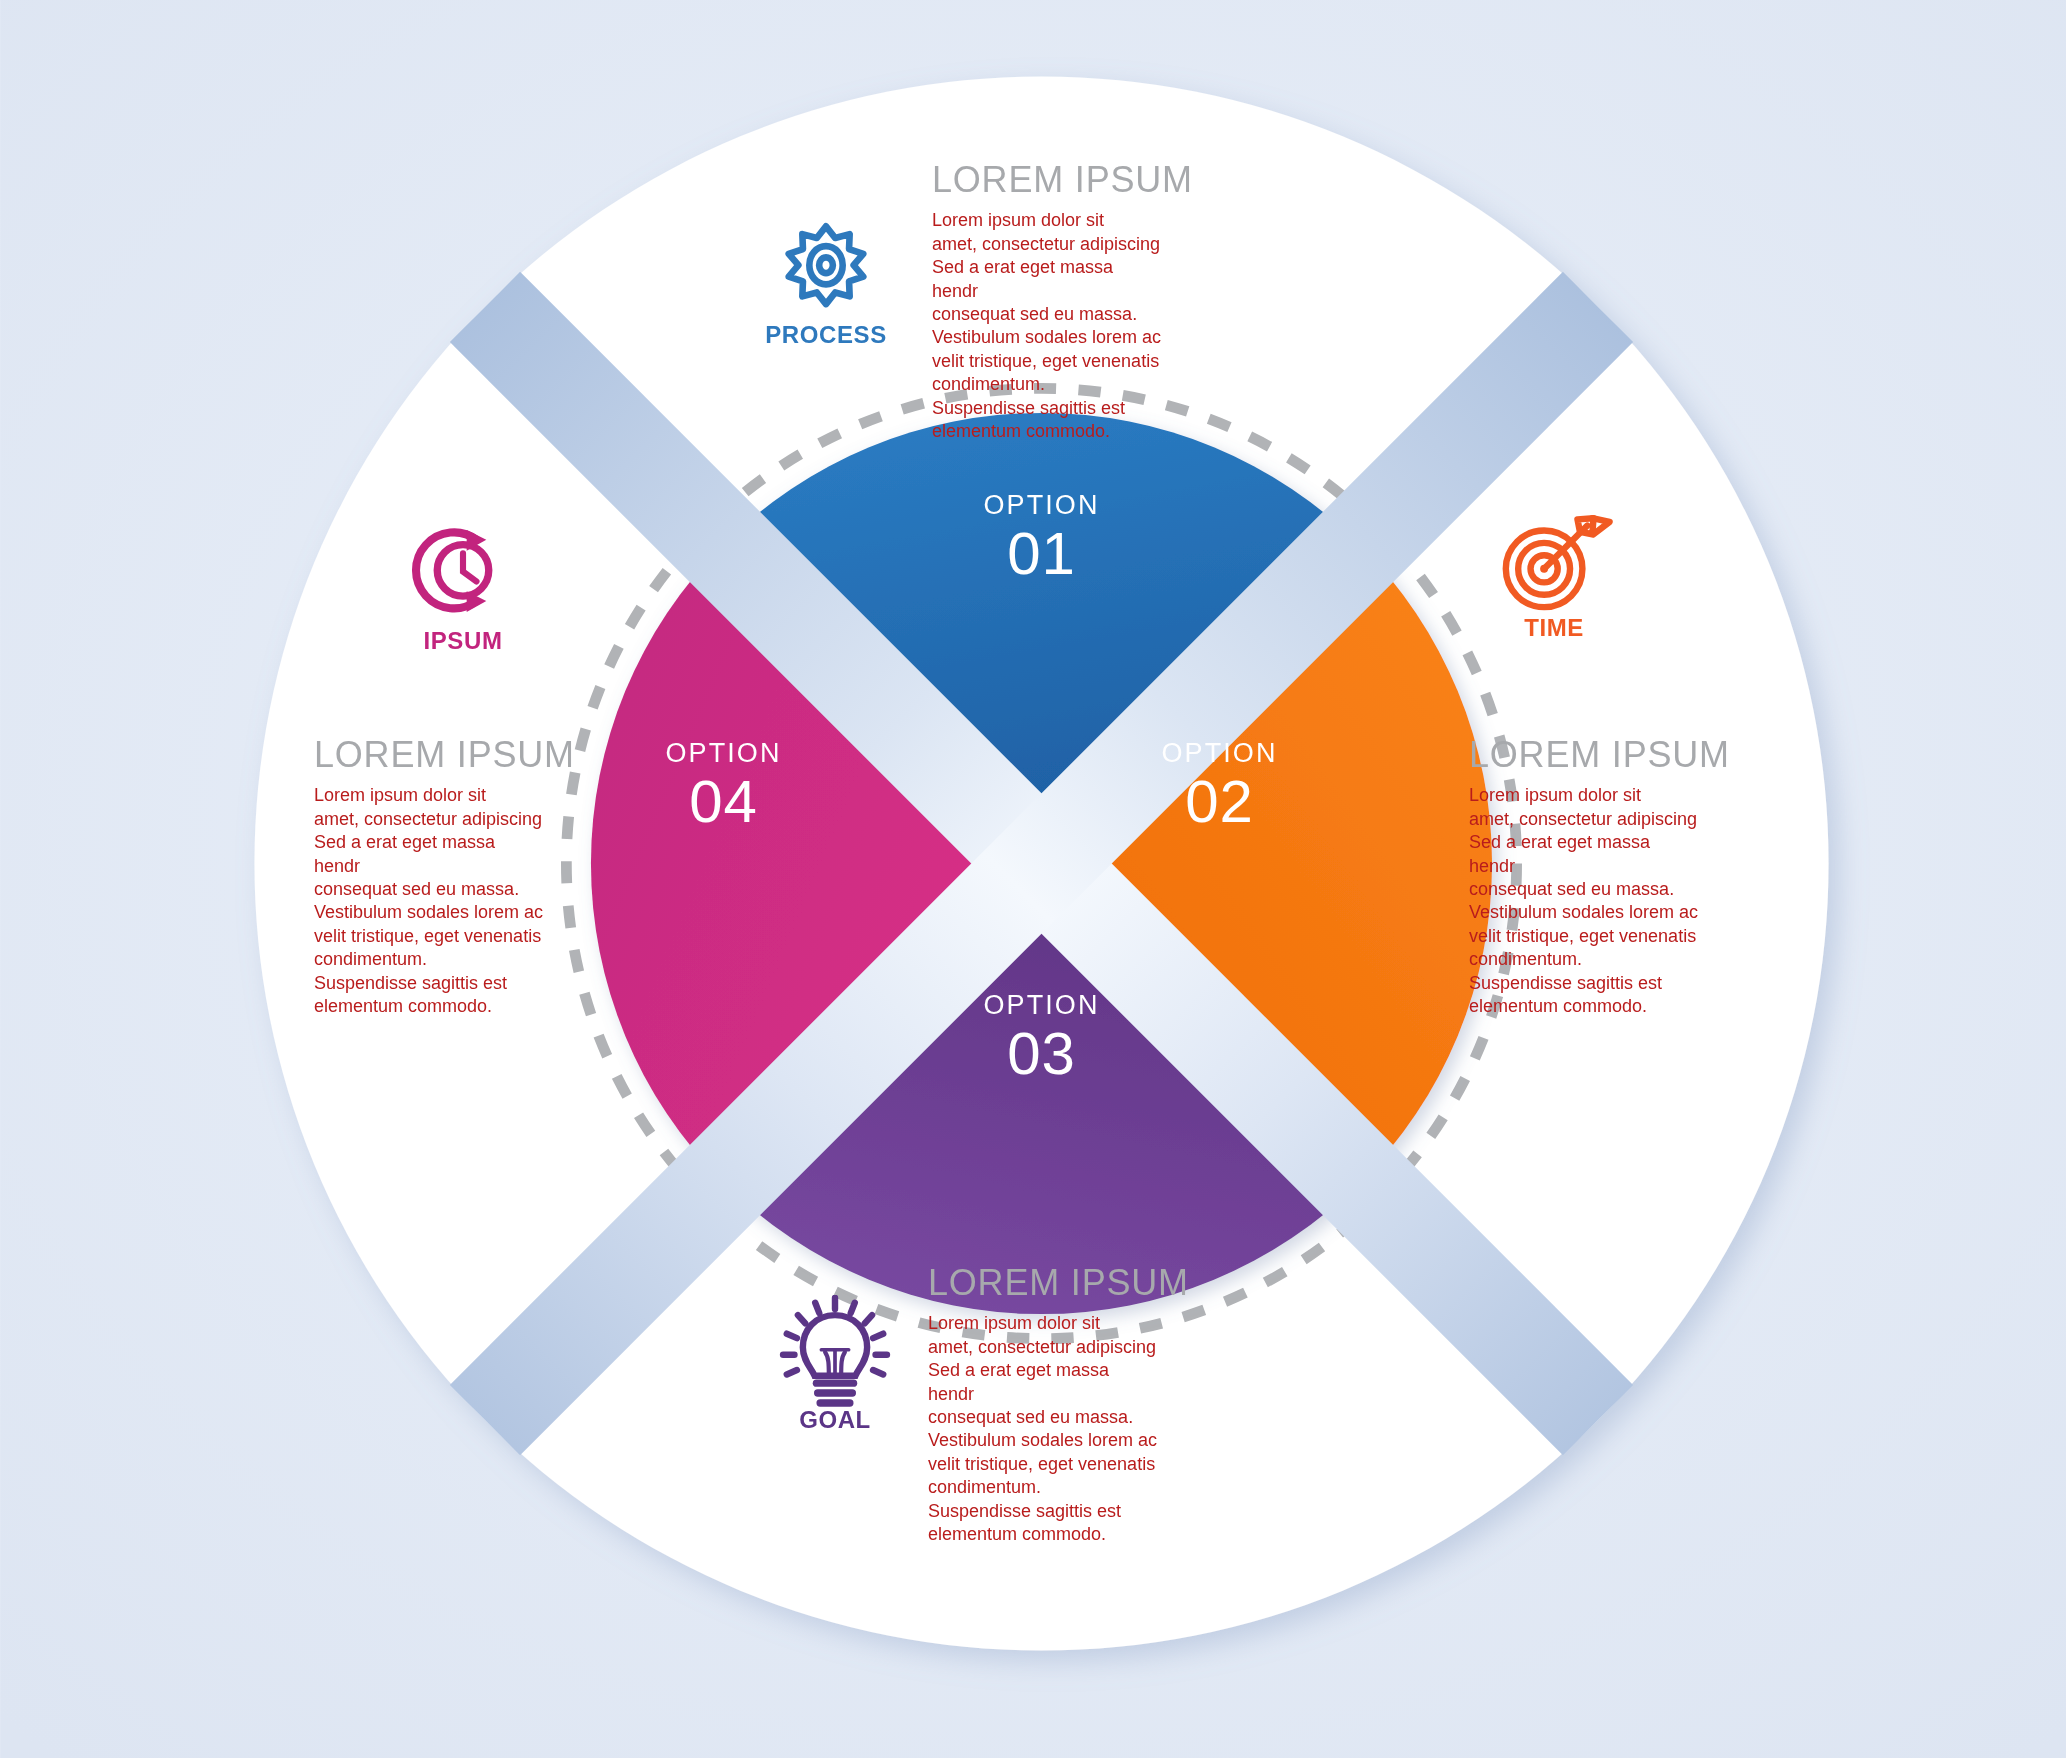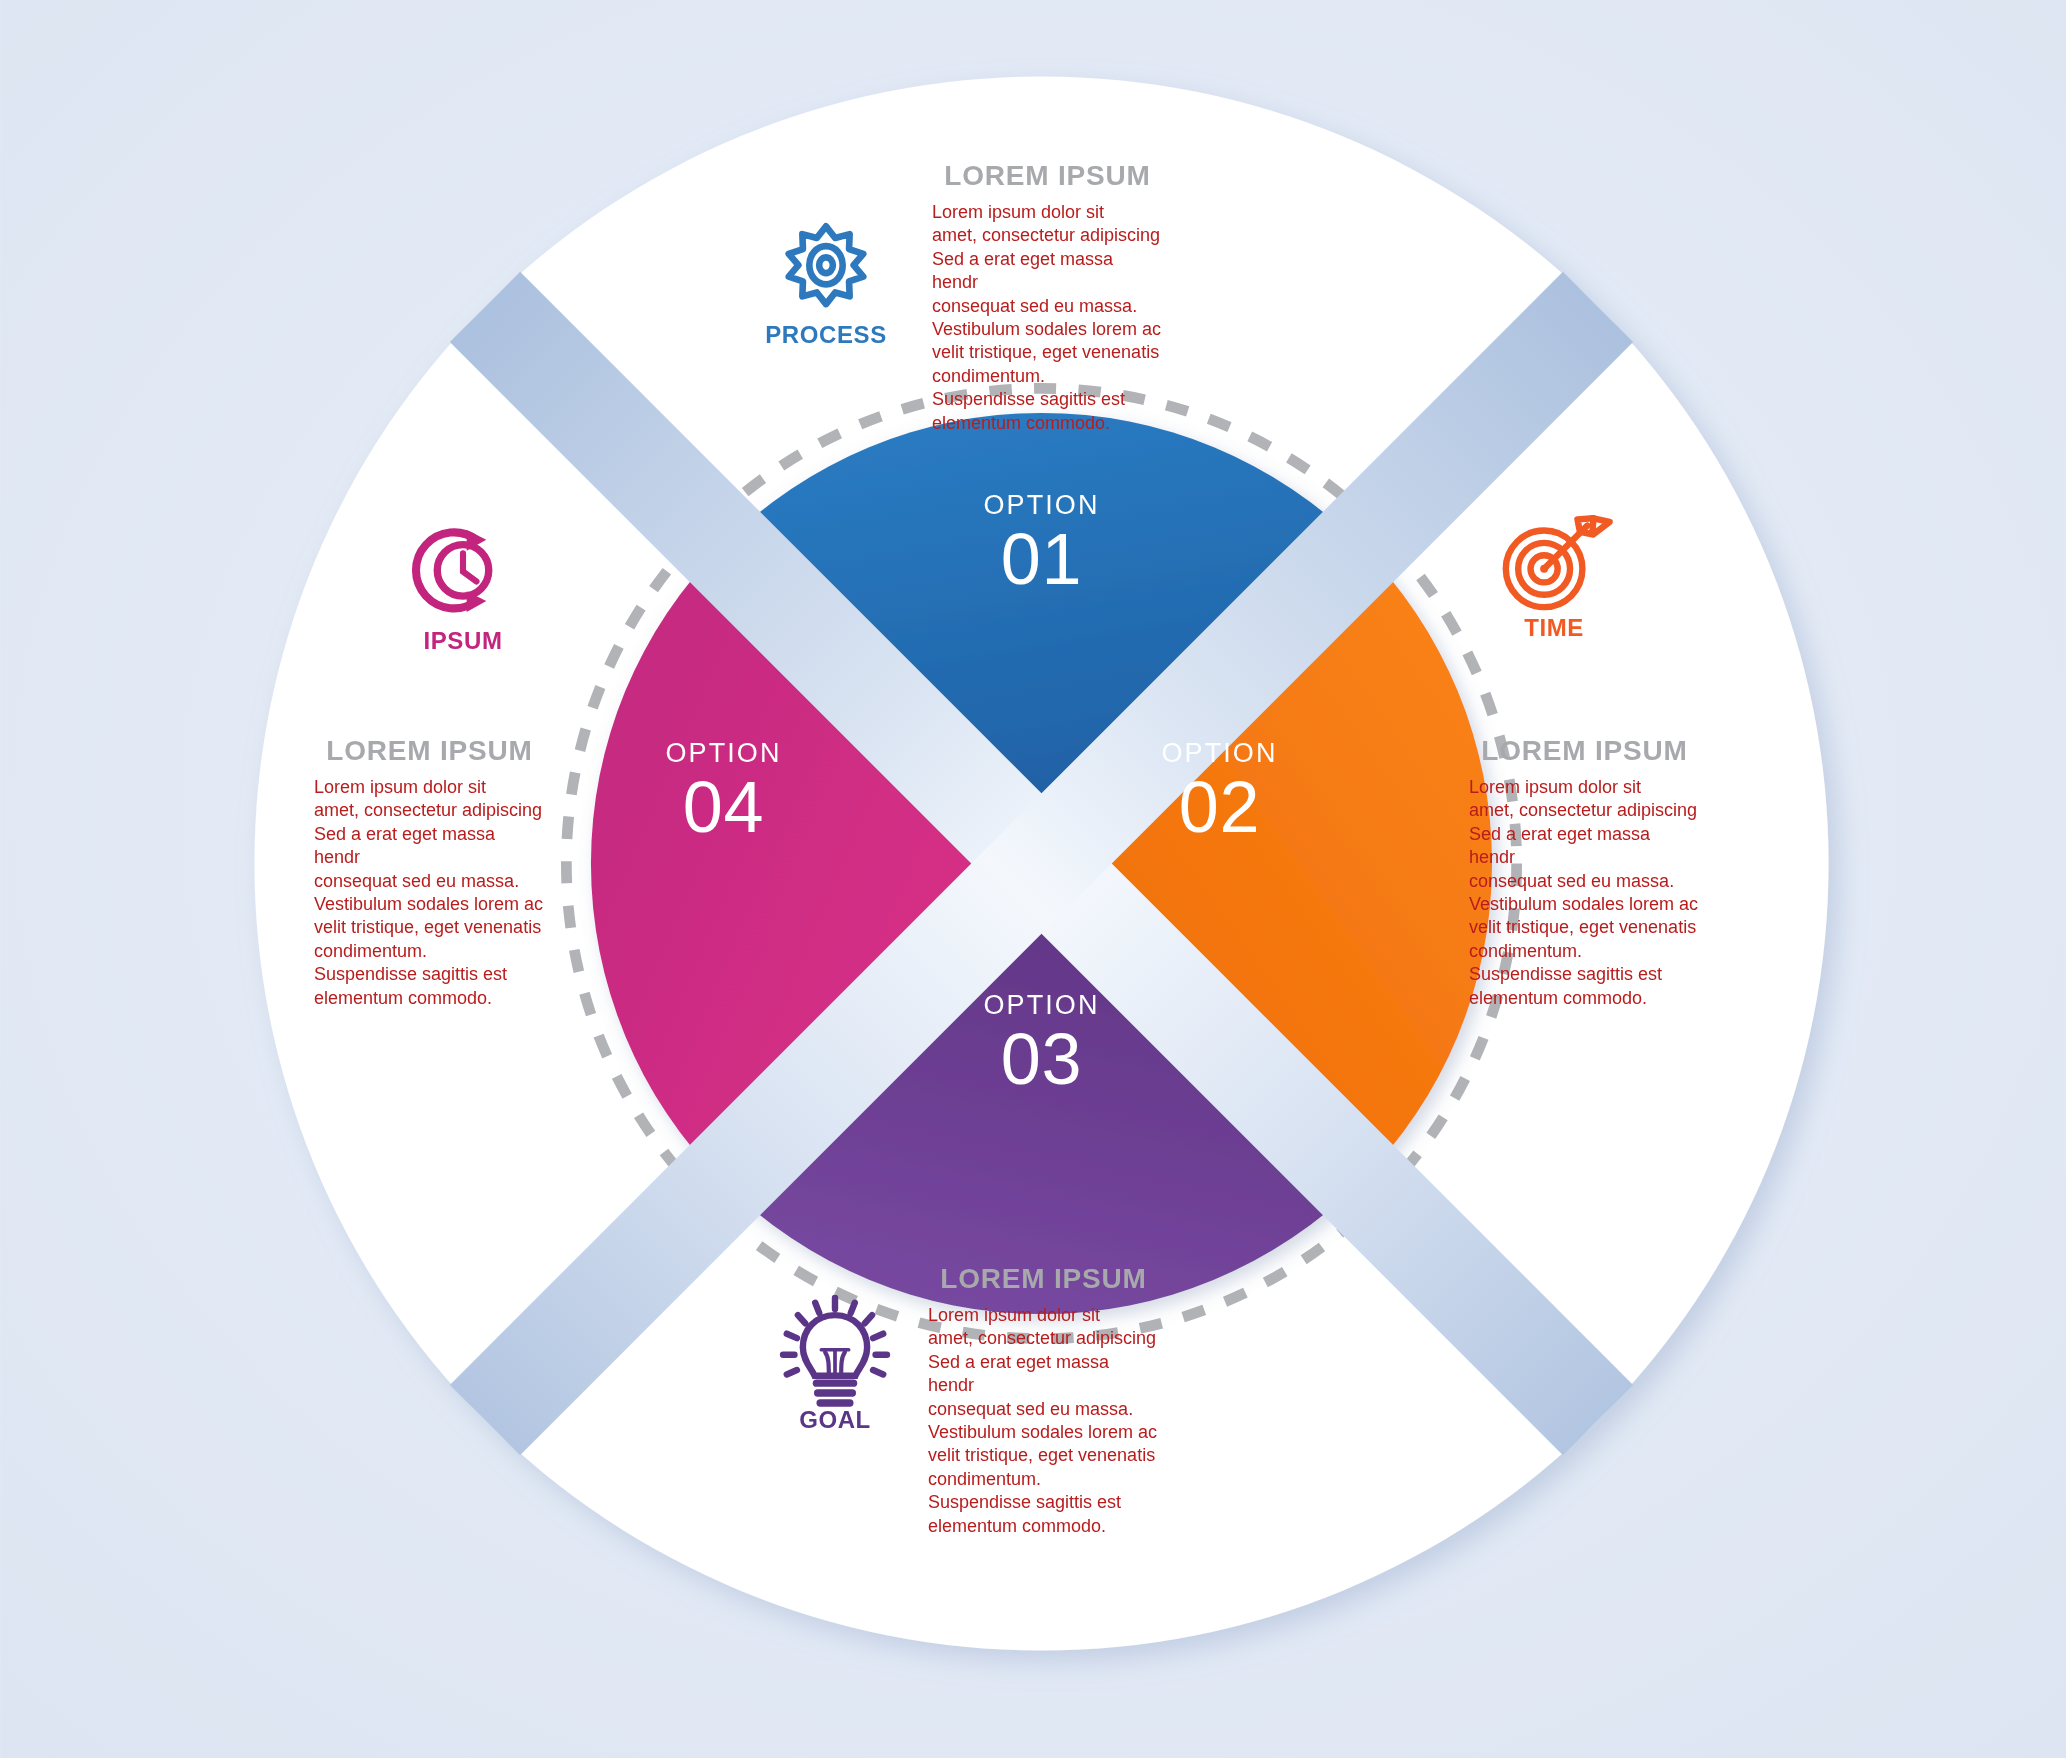--- a/index.html
+++ b/index.html
@@ -8,37 +8,37 @@
     background:#e6ecf7;
     font-family:"Liberation Sans", sans-serif;
     overflow:hidden;
   }
   #stage{position:relative;width:2083px;height:1758px;}
   svg#art{position:absolute;inset:0;width:2083px;height:1758px;display:block;}
 
   
   .blk{position:absolute;}
   .blk .head{
-    font-size:28px;font-weight:700;letter-spacing:0.8px;
-    color:#a7a9ac;line-height:1.05;white-space:nowrap;text-align:center;
+    font-size:36px;font-weight:400;letter-spacing:0.8px;
+    color:#a7a9ac;line-height:1.05;white-space:nowrap;
   }
   .blk .body{
     font-size:18px;line-height:1.30;color:#b91c1c;font-weight:400;
     width:231px;
   }
   .blk .body span{display:block;}
 
   .ico-label{
     font-size:24px;font-weight:700;letter-spacing:0.6px;text-align:center;
   }
 
   
   .opt{position:absolute;text-align:center;color:#fff;}
   .opt .w{font-size:27px;font-weight:400;letter-spacing:2.1px;line-height:1;}
-  .opt .n{font-size:72px;font-weight:400;line-height:1.02;letter-spacing:0.8px;margin-top:4.1px;}
+  .opt .n{font-size:60px;font-weight:400;line-height:1.02;letter-spacing:0.8px;margin-top:4.1px;}
 
   .iconwrap{position:absolute;}
 </style>
 </head>
 <body>
 
 <div id="stage">
 
 <svg id="art" viewBox="0 0 5040 4255" xmlns="http://www.w3.org/2000/svg">
   <defs>

